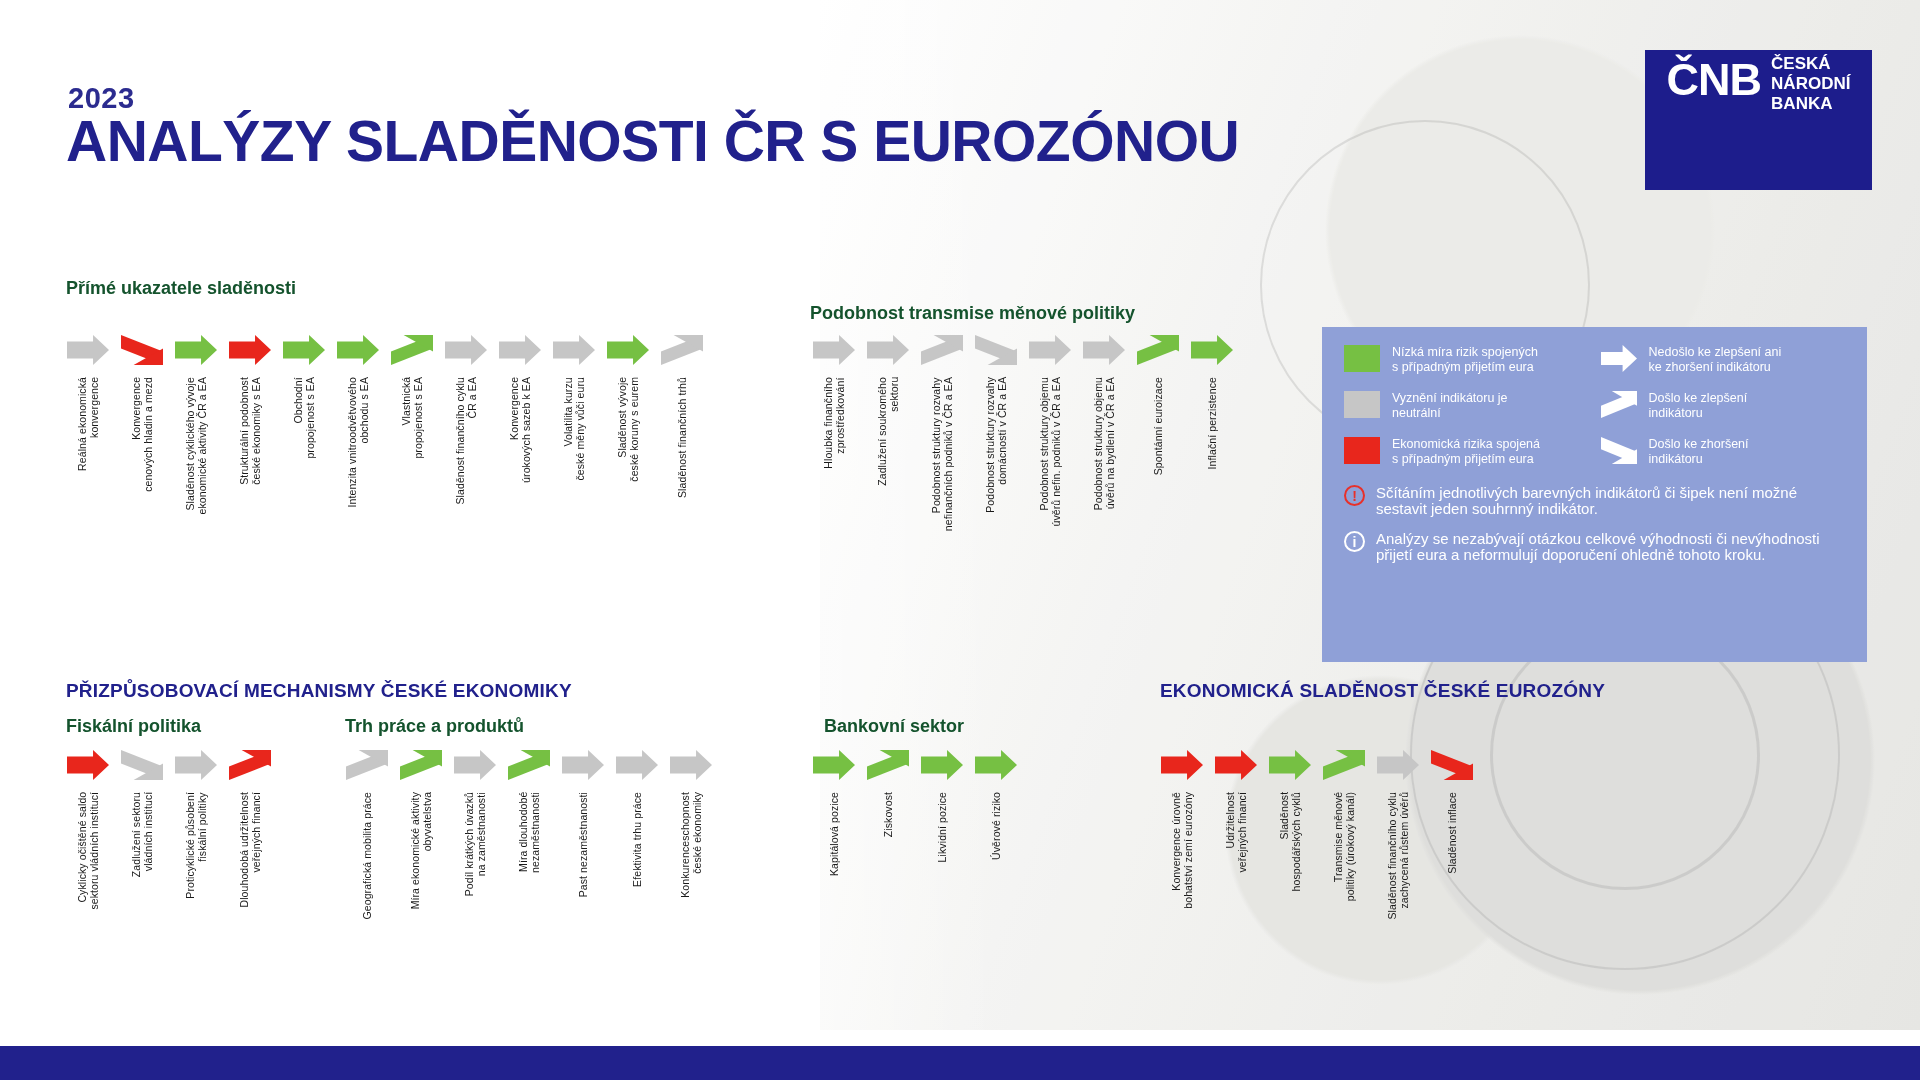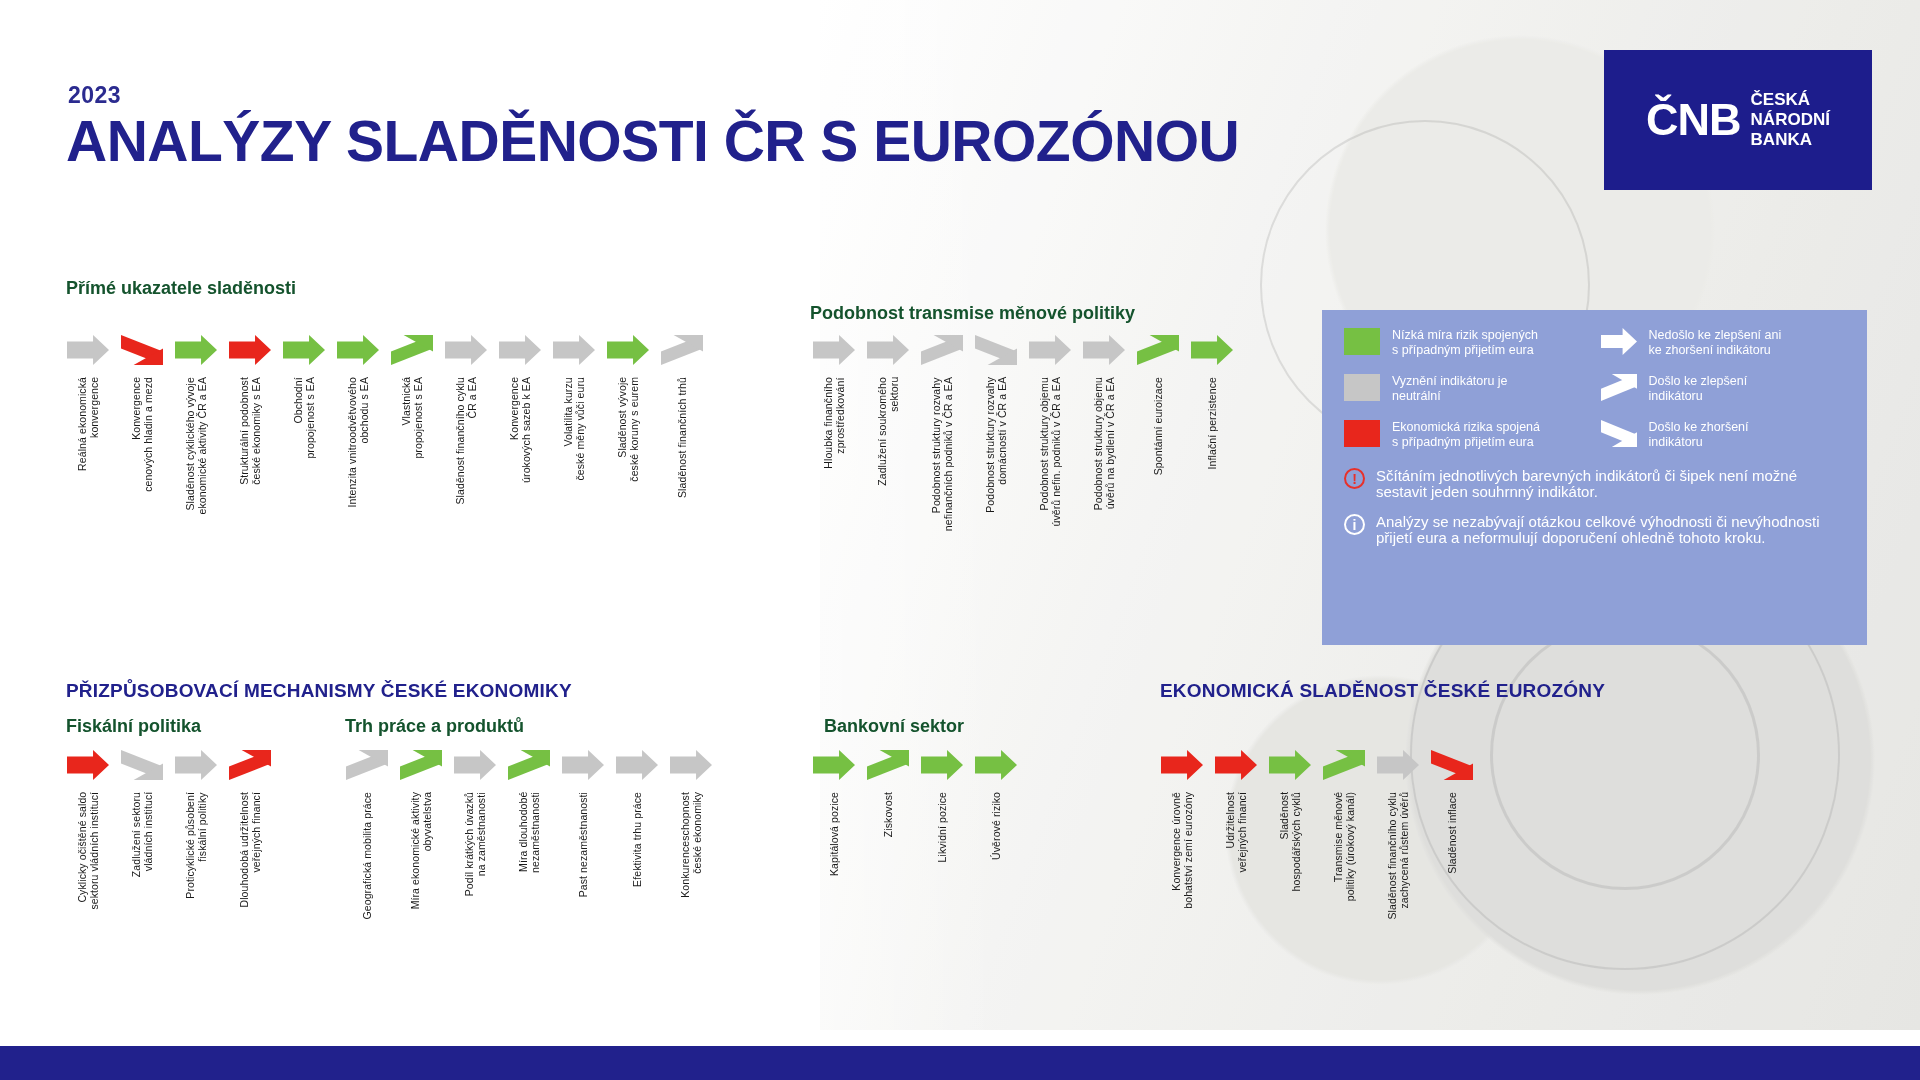--- a/index.html
+++ b/index.html
@@ -30,31 +30,31 @@
   #bg-coin-outline-3 { right: 330px; top: 120px; width: 330px; height: 330px; }
   #bg-white-wash {
     position: absolute; left: 0; top: 0; width: 1000px; height: 1030px;
     background: linear-gradient(90deg, #ffffff 0%, #ffffff 62%, rgba(255,255,255,0) 100%);
   }
 
   
   #header { position: absolute; left: 0; top: 0; width: 100%; height: 210px; }
   #year {
     position: absolute; left: 68px; top: 82px;
-    font-size: 23px; color: #2b2b8f; font-weight: 700; letter-spacing: .5px;
+    font-size: 29px; color: #2b2b8f; font-weight: 700; letter-spacing: .5px;
   }
   #main-title {
     position: absolute; left: 66px; top: 110px;
     font-size: 57px; line-height: 62px; font-weight: 800; color: #21218c;
     letter-spacing: -.5px;
   }
   #cnb-logo {
-    position: absolute; right: 48px; top: 50px; width: 268px; height: 140px;
-    background: #1d1d8c; color: #ffffff; display: flex; align-items: center;
-    justify-content: center; gap: 10px; padding: 10px 14px;
+    position: absolute; right: 48px; top: 50px; width: 227px; height: 140px;
+    background: #1d1d8c; color: #ffffff; display: flex; 
+    justify-content: center; gap: 10px; padding: 4px 14px;
   }
   #cnb-logo .mark { font-size: 45px; font-weight: 800; letter-spacing: -1px; }
   #cnb-logo .words { font-size: 17px; line-height: 20px; font-weight: 700; }
 
   
   .sec-title { font-size: 19px; font-weight: 800; color: #21218c; letter-spacing: .2px; }
   .sec-title .light { font-weight: 400; }
   .sub-title { font-size: 18px; font-weight: 700; color: #14532d; margin-top: 10px; }
 
   
@@ -64,21 +64,21 @@
   .arrow svg { display: block; }
   .lbl {
     margin-top: 12px;
     writing-mode: vertical-rl; transform: rotate(180deg);
     font-size: 10.5px; line-height: 12px; color: #1a1a1a; text-align: right;
     white-space: pre-line; letter-spacing: .1px;
   }
 
   
   #legend {
-    position: absolute; left: 1322px; top: 310px; width: 545px; height: 335px;
+    position: absolute; left: 1322px; top: 327px; width: 545px; height: 335px;
     background: #8e9fd6; background: #8fa0d7;
     padding: 18px 20px 16px 22px; color: #ffffff;
   }
   #legend .grid { display: grid; grid-template-columns: 1fr 1fr; row-gap: 16px; column-gap: 10px; }
   #legend .item { display: flex; align-items: flex-start; gap: 12px; }
   #legend .swatch { width: 36px; height: 27px; flex: 0 0 auto; }
   #legend .txt { font-size: 12.5px; line-height: 15px; color: #ffffff; }
   #legend .notes { margin-top: 18px; display: flex; flex-direction: column; gap: 14px; }
   #legend .note { display: flex; align-items: flex-start; gap: 11px; }
   #legend .note .bubble {

